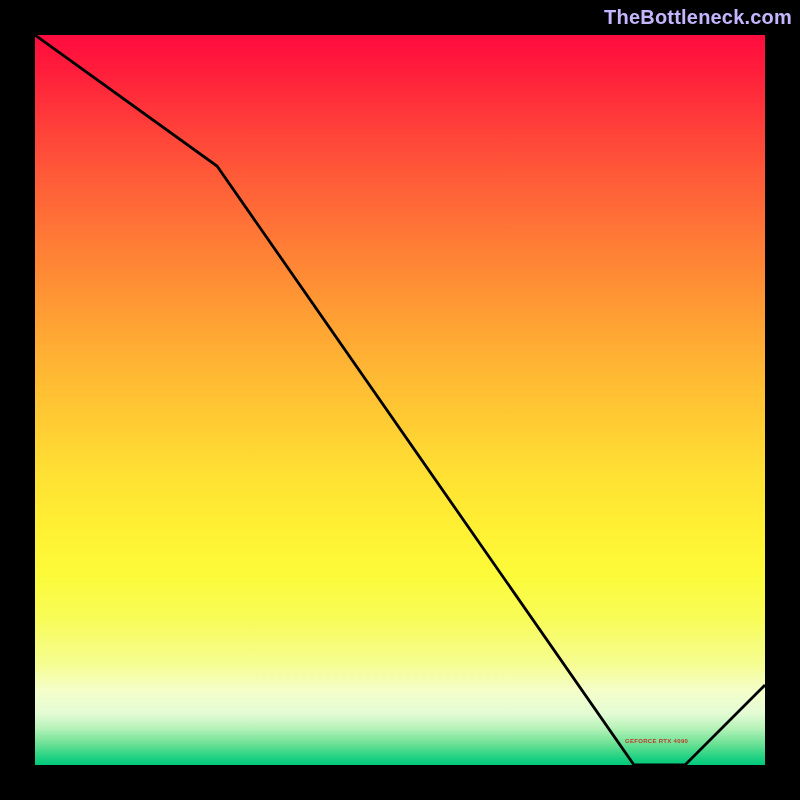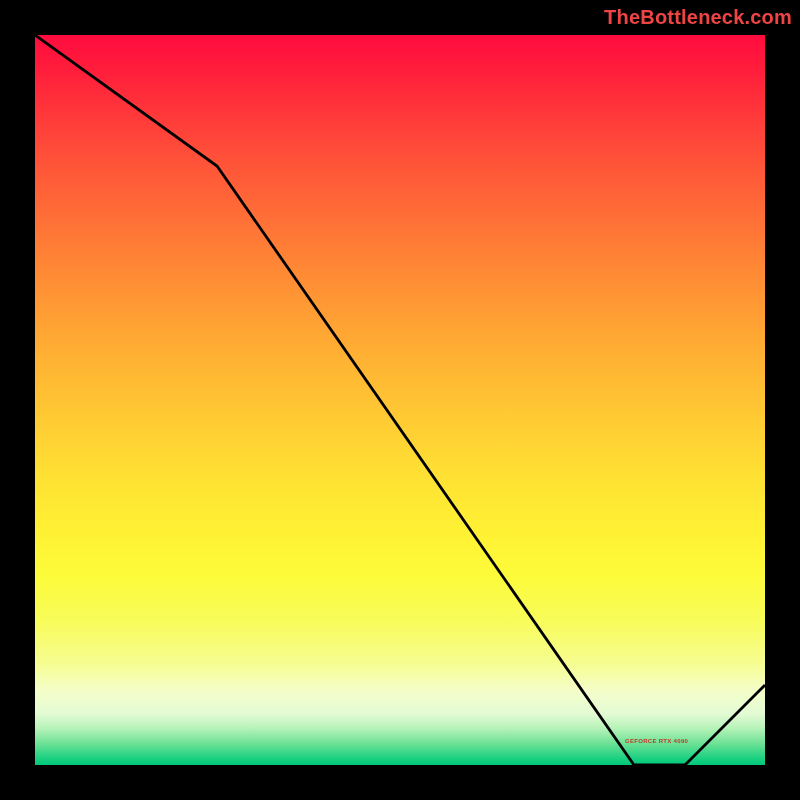--- a/index.html
+++ b/index.html
@@ -14,21 +14,21 @@
   .stage {
     position: relative;
     width: 800px;
     height: 800px;
     background: #000;
   }
   .watermark {
     position: absolute;
     top: 6px;
     right: 8px;
-    color: #ef4444;
+    color: #c4b5fd;
     font-size: 20px;
     font-weight: 600;
     letter-spacing: 0.2px;
     z-index: 10;
   }
   .plot {
     position: absolute;
     left: 30px;
     top: 30px;
     width: 740px;

